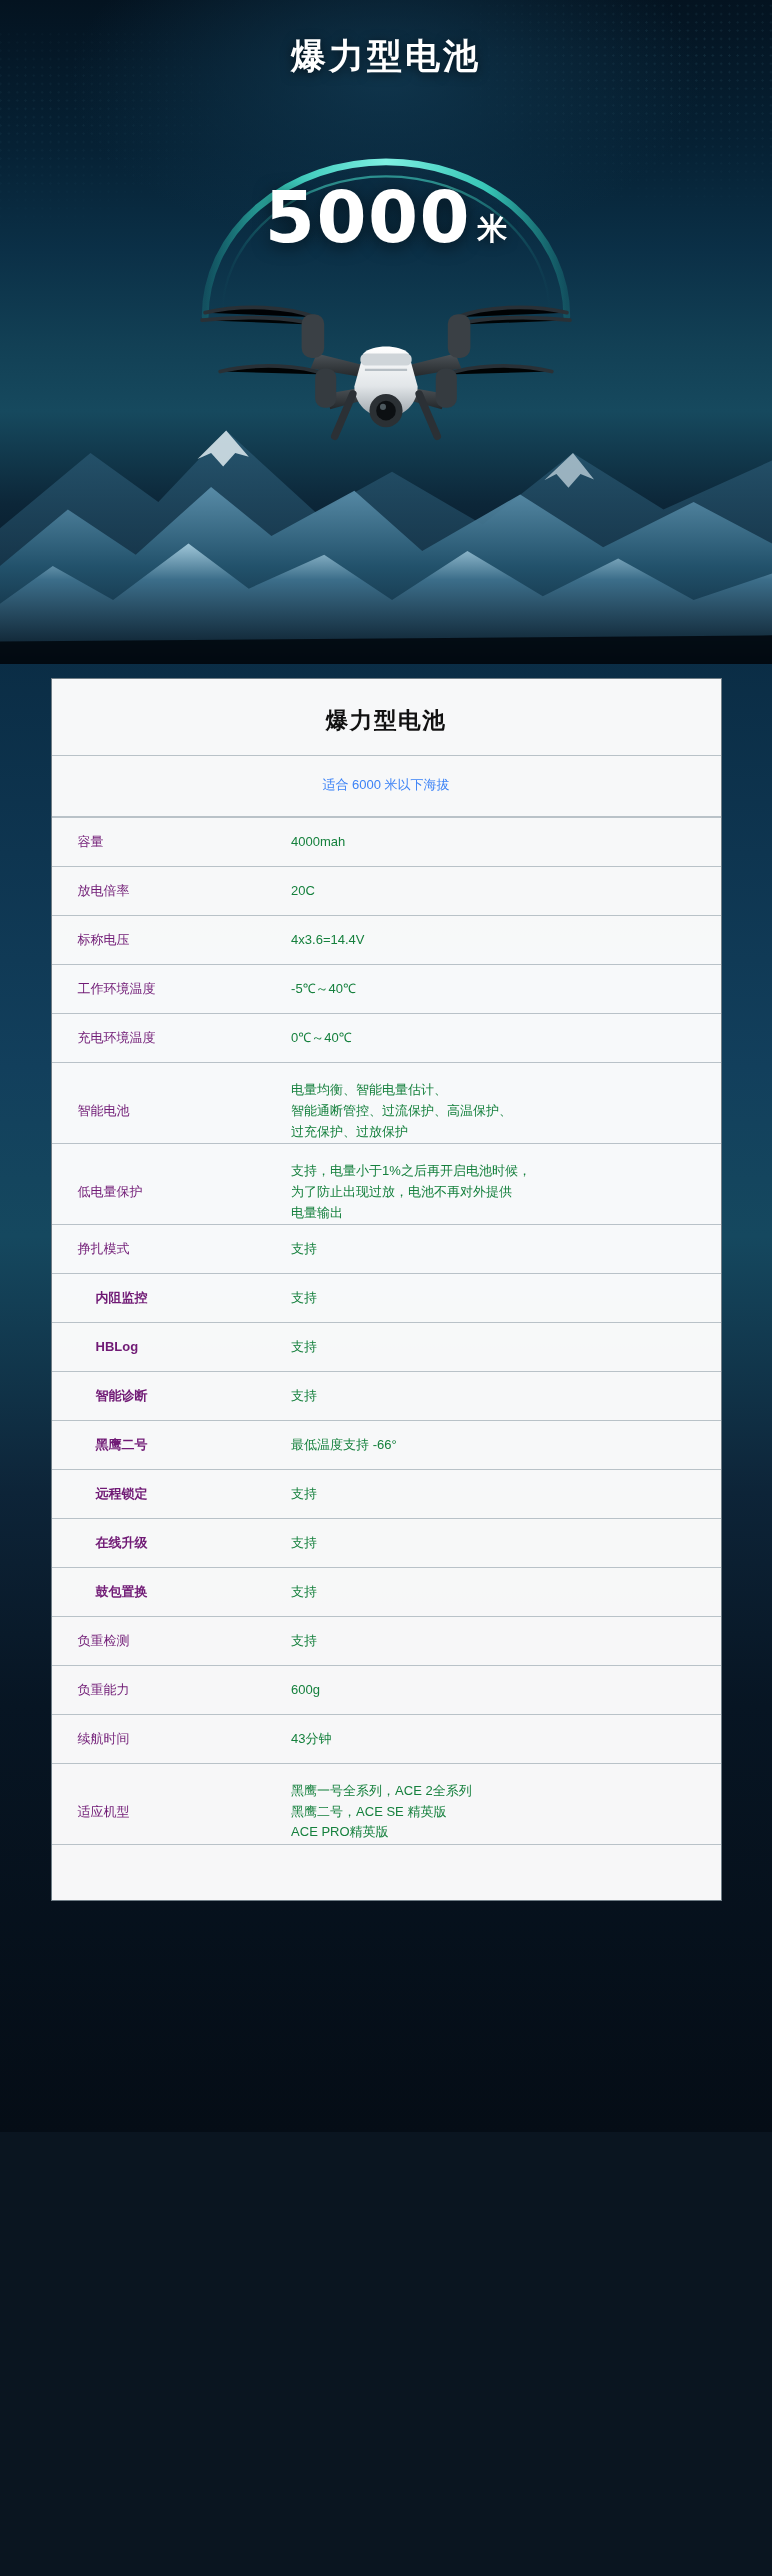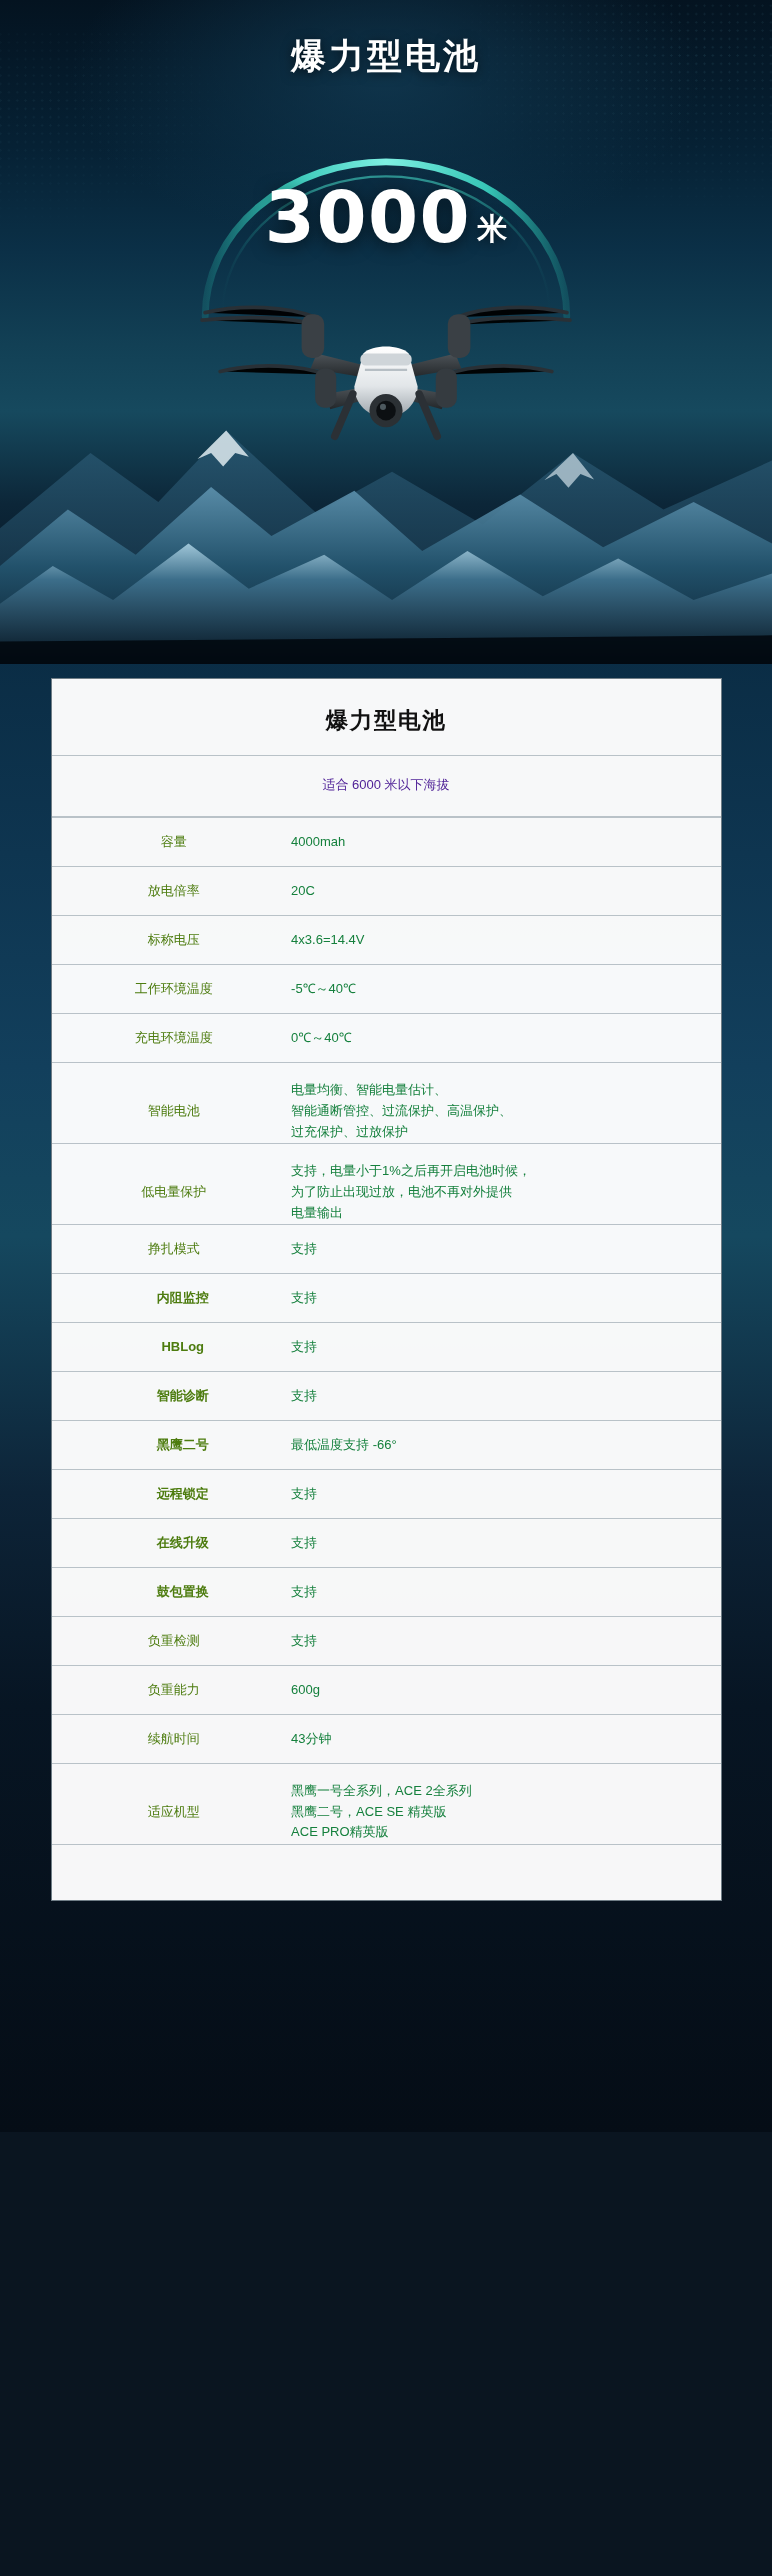--- a/index.html
+++ b/index.html
@@ -117,42 +117,41 @@
     font-size: 22.6px;
     font-weight: 700;
     color: #111;
     padding: 26px 0 19.6px;
     letter-spacing: 1.5px;
   }
   .spec-sub {
     border-top: 0.8px solid #b9c2c8;
     border-bottom: 0.8px solid #b9c2c8;
     text-align: center;
-    color: #4c1d95;
+    color: #3b82f6;
     font-size: 13px;
     line-height: 1.85;
     padding: 16.6px 30px 19.6px;
   }
   table.spec {
     width: 100%;
     border-collapse: collapse;
     font-size: 13px;
     color: #111;
   }
   table.spec td {
     border-top: 0.8px solid #b9c2c8;
     padding: 13.6px 7.5px;
     vertical-align: middle;
     line-height: 1.6;
   }
   table.spec td.k {
     width: 226px;
     padding-left: 26px;
-    color: #4d7c0f;
-    text-align: center;
+    color: #701a75;
   }
   table.spec td.k.bold { font-weight: 700; padding-left: 44px; }
   table.spec td.v {
     padding-left: 13.6px;
     color: #15803d;
     white-space: pre-line;
   }
   table.spec tr.tall td { padding-top: 16.6px; padding-bottom: 1px; }
   .spec-foot {
     border-top: 0.8px solid #b9c2c8;
@@ -188,21 +187,21 @@
             <stop offset="70%" stop-color="#49e4d0" stop-opacity="0.55"></stop>
             <stop offset="100%" stop-color="#2ad7c0" stop-opacity="0.0"></stop>
           </linearGradient>
         </defs>
         <path d="M40,250 A240,205 0 0 1 520,250" fill="none" stroke="url(#arcg)" stroke-width="9" stroke-linecap="round"></path>
         <path d="M62,250 A218,186 0 0 1 498,250" fill="none" stroke="url(#arcg2)" stroke-width="3" stroke-linecap="round"></path>
       </svg>
     </div>
 
     <div class="altitude">
-      <span class="num">3000</span><span class="unit">米</span>
+      <span class="num">5000</span><span class="unit">米</span>
     </div>
 
     <div class="mountains">
       <svg viewBox="0 0 1024 430" preserveAspectRatio="none">
         <defs>
           <linearGradient id="mfar" x1="0" y1="0" x2="0" y2="1">
             <stop offset="0%" stop-color="#2a5a74"></stop>
             <stop offset="100%" stop-color="#0b2234"></stop>
           </linearGradient>
           <linearGradient id="mmid" x1="0" y1="0" x2="0" y2="1">

